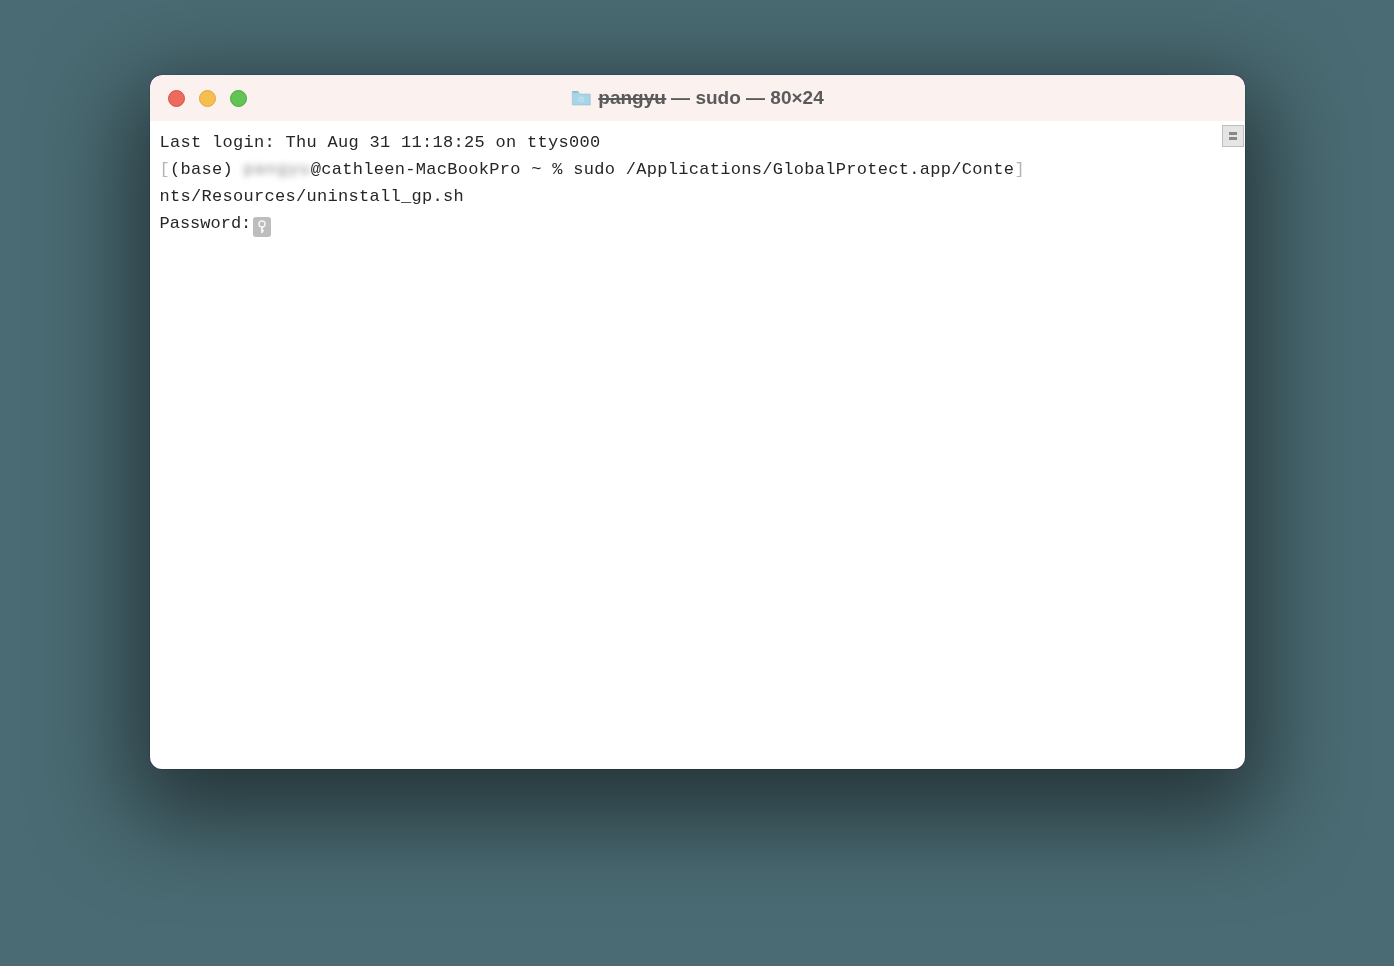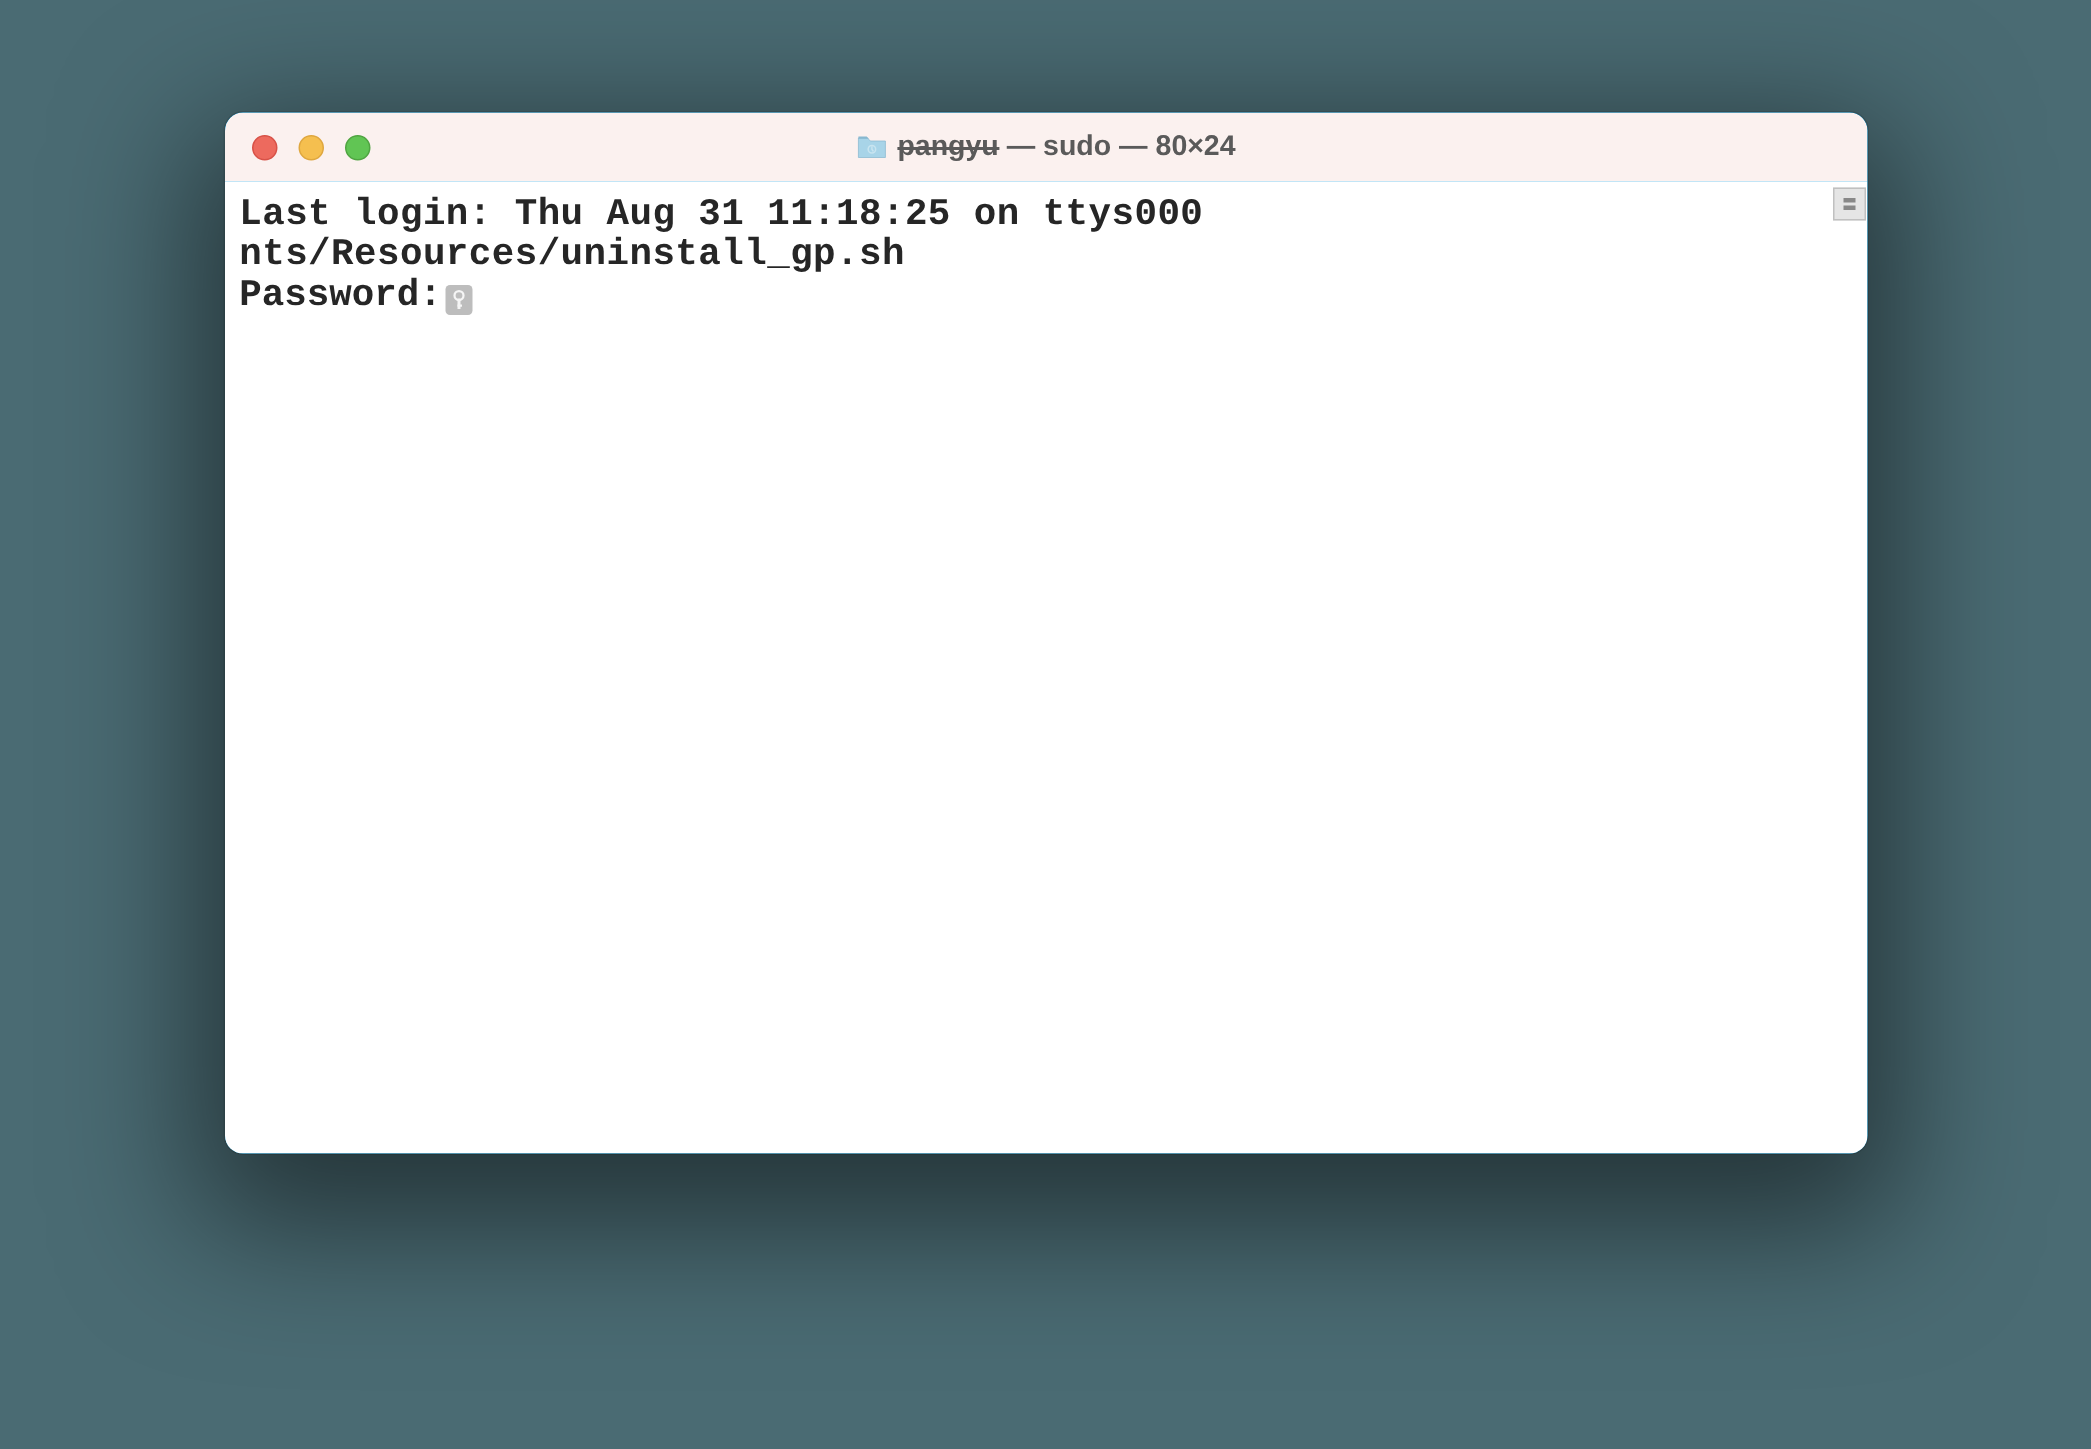--- a/index.html
+++ b/index.html
@@ -15,21 +15,21 @@
       display: flex;
       align-items: flex-start;
       justify-content: center;
       padding-top: 75px;
       font-family: -apple-system, BlinkMacSystemFont, sans-serif;
     }
     
     .window {
       width: 1095px;
       height: 694px;
-      background: #0ea5e9;
+      background: #a21caf;
       border-radius: 12px;
       box-shadow: 0 30px 90px 20px rgba(0,0,0,0.5), 0 0 0 1px rgba(0,0,0,0.1);
       overflow: hidden;
       display: flex;
       flex-direction: column;
     }
     
     .titlebar {
       height: 46px;
       background: #fbf1ef;
@@ -105,25 +105,24 @@
       top: 50%;
       height: 2px;
       background: #5a5a5a;
     }
     
     .terminal-content {
       flex: 1;
       background: #ffffff;
       position: relative;
       font-family: "SF Mono", Menlo, Monaco, "Courier New", monospace;
-      font-size: 25px;
+      font-size: 17px;
       line-height: 27px;
       color: #262626;
       padding: 8px 10px;
-      font-weight: bold;
     }
     
     .terminal-line {
       white-space: pre-wrap;
       word-break: break-all;
       letter-spacing: 0.3px;
     }
     
     .prompt-line {
       display: inline;
@@ -210,20 +209,21 @@
         </svg>
       </span>
       <span>
         <span class="title-user">pangyu</span><span> — </span><span>sudo</span><span> — </span><span>80×24</span>
       </span>
     </div>
   </div>
 
   <div class="terminal-content">
     <div class="terminal-line">Last login: Thu Aug 31 11:18:25 on ttys000</div>
+    <div class="terminal-line"><span class="bracket">[</span><span class="prompt-line"><span>(base) </span><span class="blurred-user">pangyu</span><span>@cathleen-MacBookPro ~ % </span><span>sudo /Applications/GlobalProtect.app/Conte</span></span><span class="bracket">]</span></div>
     <div class="terminal-line">nts/Resources/uninstall_gp.sh</div>
     <div class="password-line">
       <span>Password:</span>
       <span class="key-icon">
         <svg viewBox="0 0 10 14">
           <circle cx="5" cy="4" r="3" fill="none" stroke="#f5f5f5" stroke-width="1.5"></circle>
           <rect x="4" y="6" width="2" height="7" fill="#f5f5f5"></rect>
           <rect x="4" y="10" width="3" height="1.5" fill="#f5f5f5"></rect>
         </svg>
       </span>

